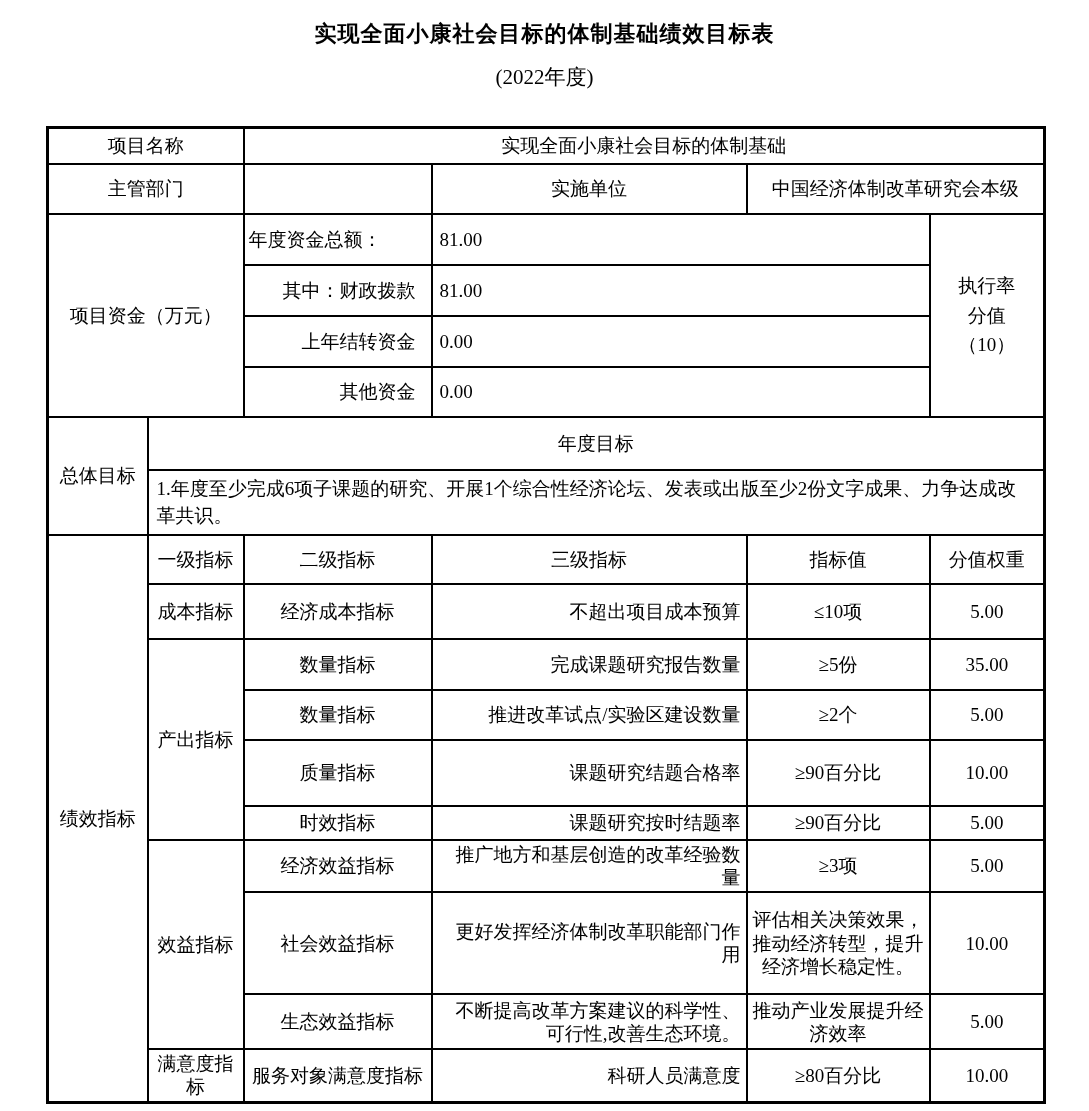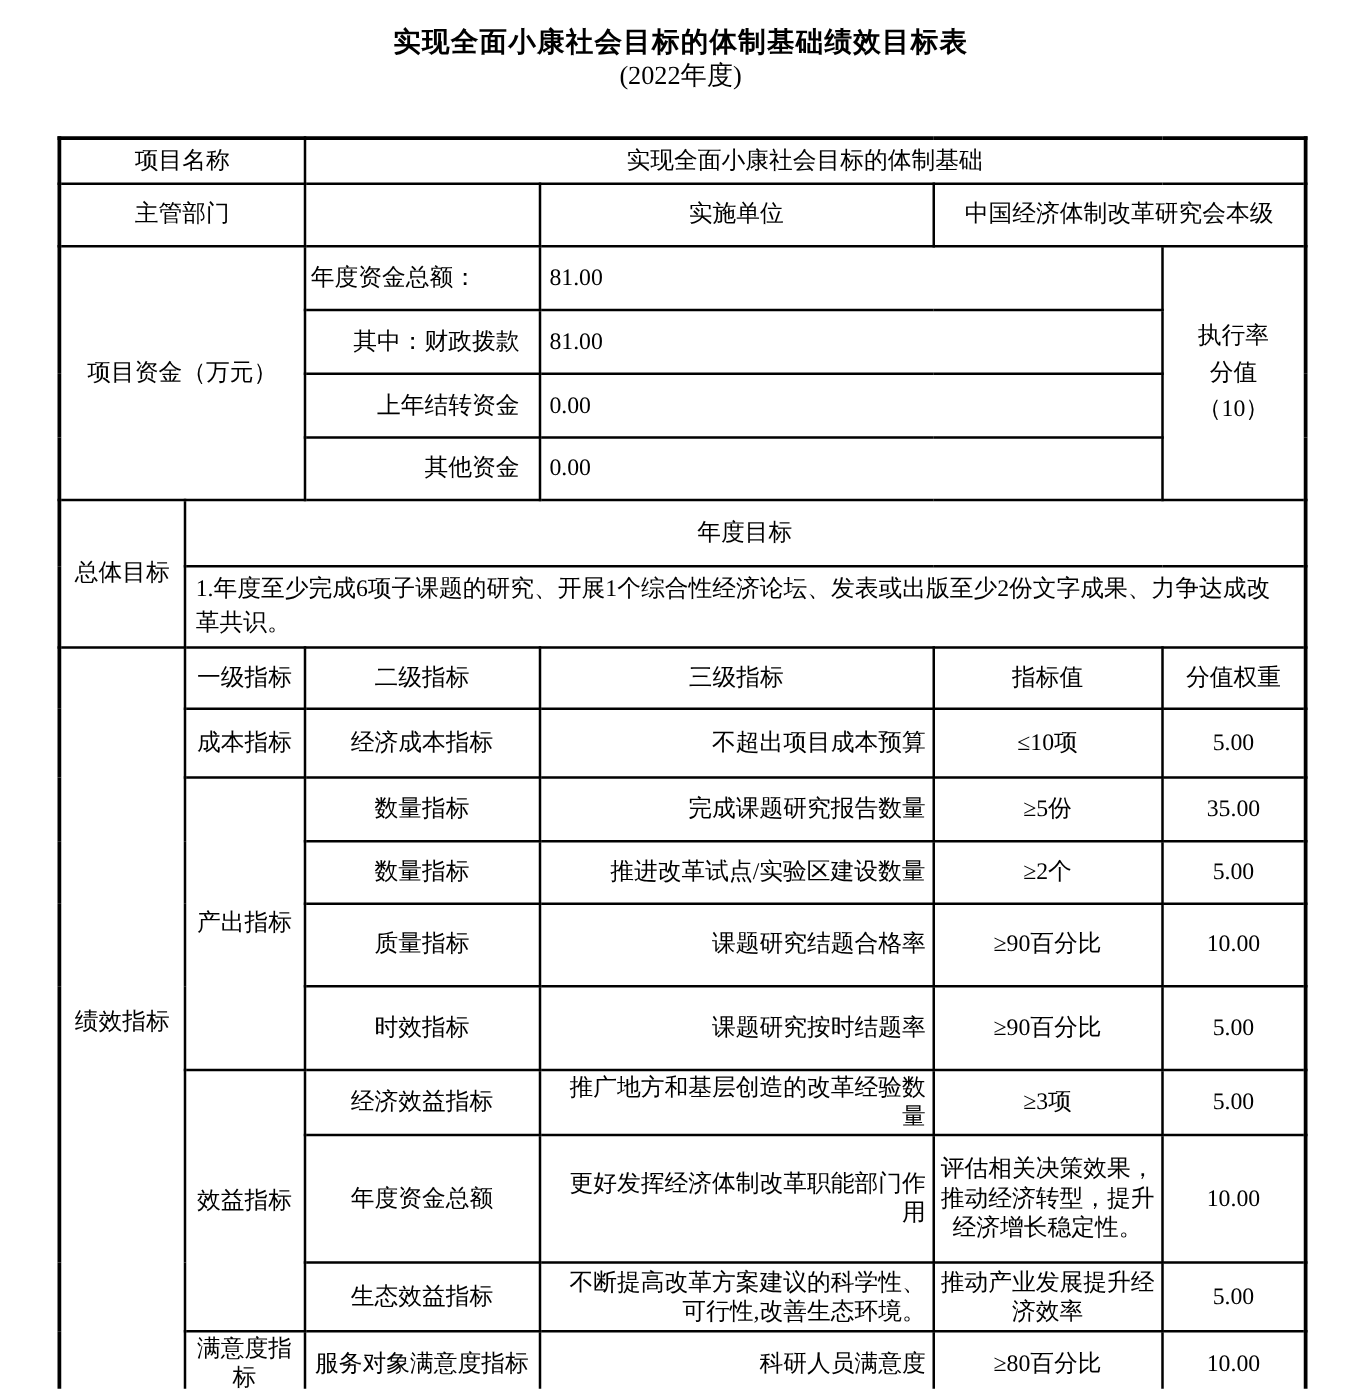--- a/index.html
+++ b/index.html
@@ -14,20 +14,21 @@
     font-family: "Liberation Sans", "DejaVu Sans", sans-serif;
     font-weight: 700;
     font-size: 22px;
     letter-spacing: 1px;
     padding-top: 21px;
     line-height: 1.15;
   }
   .doc-subtitle {
     text-align: center;
     font-size: 21px;
+    margin-top: 17px;
   }
   table.main {
     border-collapse: collapse;
     table-layout: fixed;
     width: 997px;
     margin: 35px 0 0 46px;
     border: 3px solid #000;
   }
   td {
     border: 2px solid #000;
@@ -133,36 +134,36 @@
     <td class="l3">推进改革试点/实验区建设数量</td>
     <td>≥2个</td>
     <td>5.00</td>
   </tr>
   <tr style="height:66px">
     <td>质量指标</td>
     <td class="l3">课题研究结题合格率</td>
     <td>≥90百分比</td>
     <td>10.00</td>
   </tr>
-  <tr style="height:67px">
+  <tr style="height:34px">
     <td>时效指标</td>
     <td class="l3">课题研究按时结题率</td>
     <td>≥90百分比</td>
     <td>5.00</td>
   </tr>
 
   <tr style="height:51px">
     <td rowspan="3">效益指标</td>
     <td>经济效益指标</td>
     <td class="l3">推广地方和基层创造的改革经验数量</td>
     <td>≥3项</td>
     <td>5.00</td>
   </tr>
   <tr style="height:102px">
-    <td>年度资金总额</td>
+    <td>社会效益指标</td>
     <td class="l3">更好发挥经济体制改革职能部门作用</td>
     <td>评估相关决策效果，推动经济转型，提升经济增长稳定性。</td>
     <td>10.00</td>
   </tr>
   <tr style="height:55px">
     <td>生态效益指标</td>
     <td class="l3">不断提高改革方案建议的科学性、可行性,改善生态环境。</td>
     <td>推动产业发展提升经济效率</td>
     <td>5.00</td>
   </tr>

